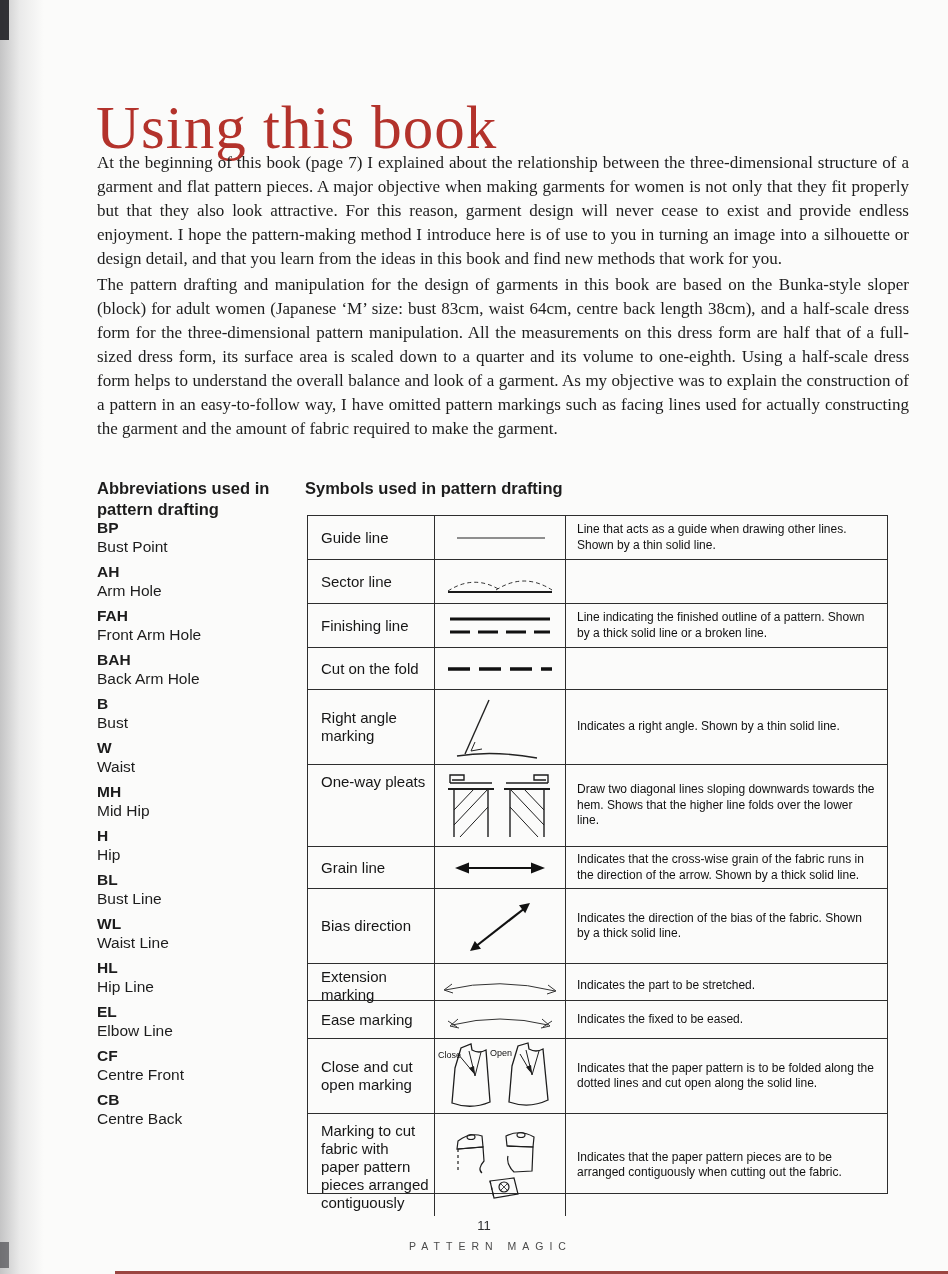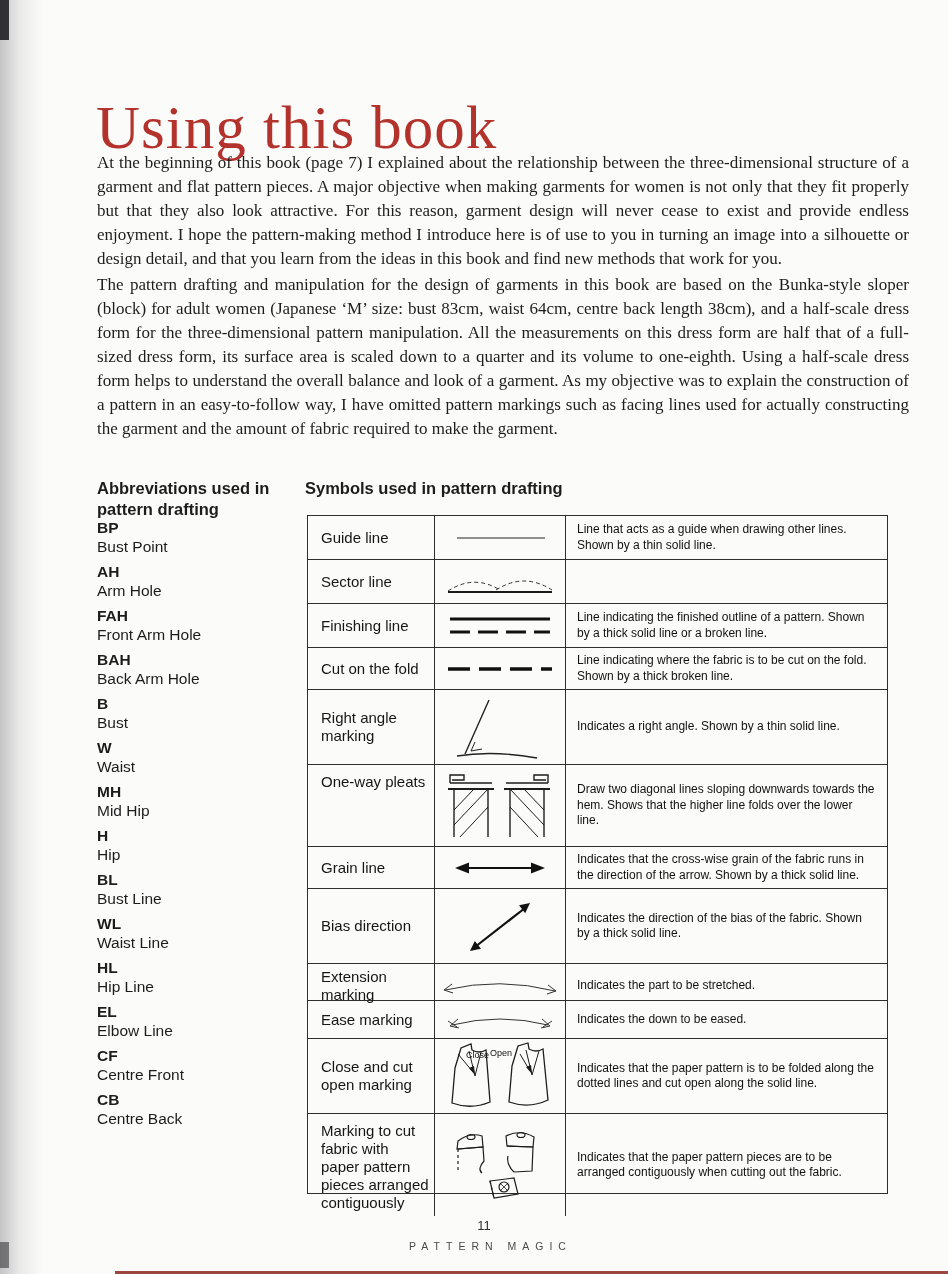--- a/index.html
+++ b/index.html
@@ -52,21 +52,21 @@
   .label.top { align-items:flex-start; padding-top:8px; }
   .sym {
     border-right:1px solid #2e2e2e; display:flex; align-items:center; justify-content:center; position:relative;
   }
   .desc {
     padding:5px 10px 5px 11px; font-size:12px; line-height:15.5px; color:#111;
     display:flex; align-items:center;
   }
   .sym svg { display:block; }
   .sym-tag { position:absolute; font-size:9px; color:#111; line-height:10px; }
-  .tag-close { left:3px; top:11px;margin-left:28px; }
+  .tag-close { left:3px; top:11px; }
   .tag-open { left:55px; top:9px; }
 
   .footer { position:absolute; left:0; top:1218px; width:920px; text-align:center;padding-left:24px; }
   .footer .pn { font-size:13px; color:#2e2e2e; }
   .footer .bt { margin-top:7px; font-size:10.5px; letter-spacing:6px; color:#4a4a4a;margin-left:13px; }
 </style>
 </head>
 <body>
 
 <div class="page">
@@ -176,21 +176,20 @@
       <div class="tcell desc">Line indicating the finished outline of a pattern. Shown by a thick solid line or a broken line.</div>
     </div>
 
     <div class="trow" style="height:42px">
       <div class="tcell label">Cut on the fold</div>
       <div class="tcell sym">
         <svg width="120" height="14" viewBox="0 0 120 14">
             <line x1="8" y1="7" x2="112" y2="7" stroke="#111" stroke-width="3.5" stroke-dasharray="22 9"></line>
           </svg>
       </div>
-      <div class="tcell desc">Line indicating where the fabric is to be cut on the fold. Shown by a thick broken line.</div>
     </div>
 
     <div class="trow" style="height:75px">
       <div class="tcell label">Right angle marking</div>
       <div class="tcell sym">
         <svg width="110" height="70" viewBox="0 0 110 70" fill="none">
           <path d="M12,64 Q48,58 92,66" stroke="#222" stroke-width="1.4"></path>
           <line x1="20" y1="62" x2="44" y2="8" stroke="#222" stroke-width="1.4"></line>
           <path d="M30,50 L26,59 L37,57" stroke="#222" stroke-width="1"></path>
         </svg>
@@ -263,21 +262,21 @@
       <div class="tcell label">Ease marking</div>
       <div class="tcell sym">
         <svg width="120" height="24" viewBox="0 0 120 24" fill="none" stroke="#333" stroke-width="1">
           <path d="M12,17 Q60,5 108,17"></path>
           <path d="M18,11 L10,18 L19,20"></path>
           <path d="M8,13 L17,19"></path>
           <path d="M102,11 L110,18 L101,20"></path>
           <path d="M112,13 L103,19"></path>
         </svg>
       </div>
-      <div class="tcell desc">Indicates the down to be eased.</div>
+      <div class="tcell desc">Indicates the fixed to be eased.</div>
     </div>
 
     <div class="trow" style="height:75px">
       <div class="tcell label">Close and cut open marking</div>
       <div class="tcell sym">
         <span class="sym-tag tag-close">Close</span>
         <span class="sym-tag tag-open">Open</span>
         <svg width="125" height="72" viewBox="0 0 125 72" fill="none" stroke="#1d1d1d" stroke-width="1.3">
           <path d="M17,28 L23,8 L33,4 L34,10 Q41,14 48,10 L52,62 Q33,70 14,63 Z"></path>
           <path d="M31,11 L37,36 L43,12" stroke-width="1"></path>

